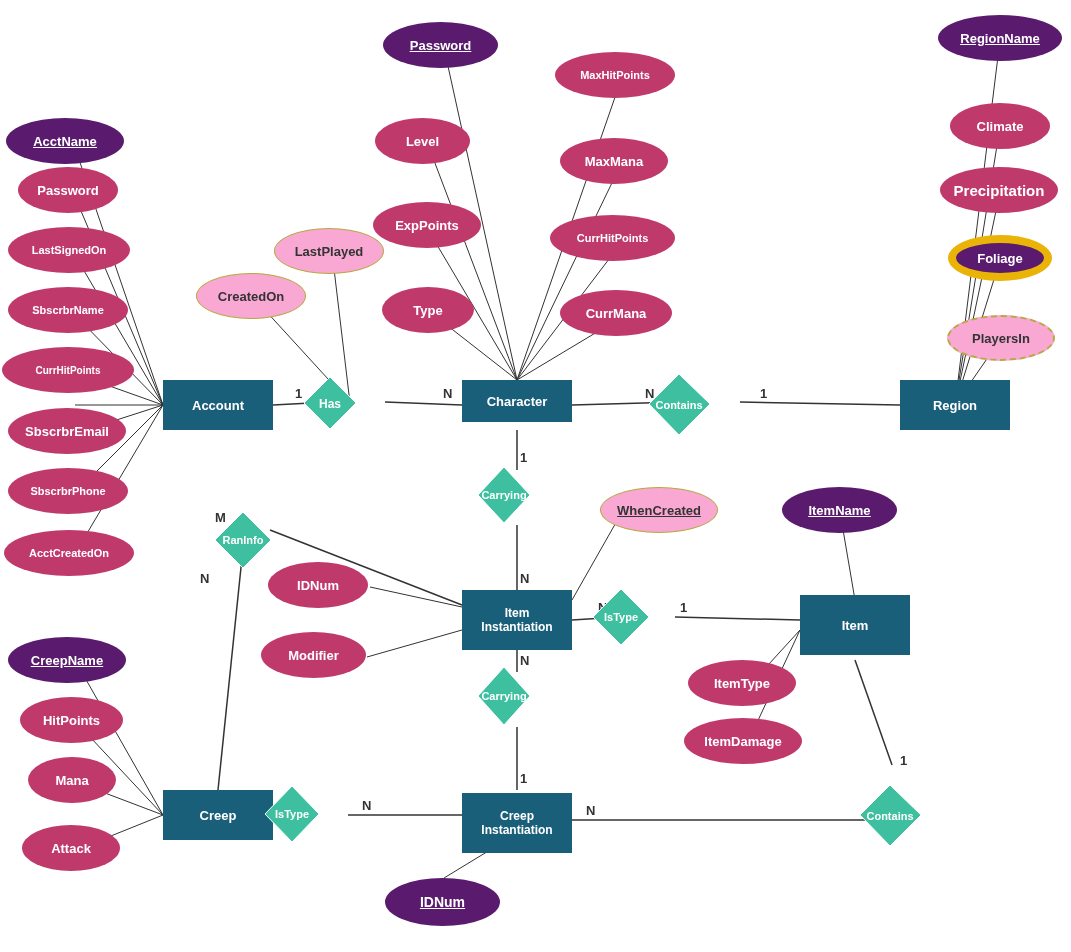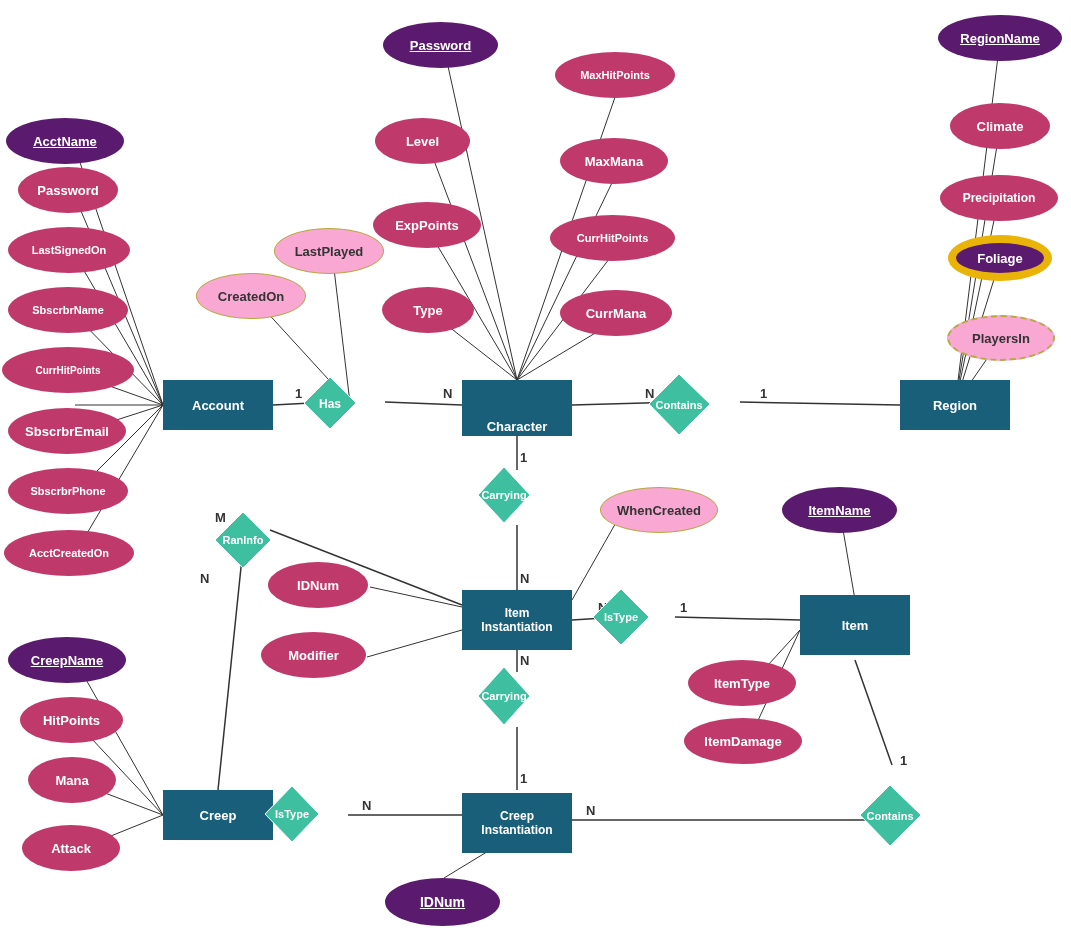--- a/index.html
+++ b/index.html
@@ -158,21 +158,21 @@
 
     <text x="586" y="815" font-size="13" font-weight="bold" fill="#333">N</text>
 
     <text x="900" y="765" font-size="13" font-weight="bold" fill="#333">1</text>
   </svg>
 
   <div class="entity entity-rect" style="left:163px;top:380px;width:110px;height:50px;">
     <span>Account</span>
   </div>
 
-  <div class="entity entity-rect" style="left:462px;top:380px;width:110px;height:56px;align-items:flex-end;">
+  <div class="entity entity-rect" style="left:462px;top:380px;width:110px;height:42px;">
     <span>Character</span>
   </div>
 
   <div class="entity entity-rect" style="left:900px;top:380px;width:110px;height:50px;">
     <span>Region</span>
   </div>
 
   <div class="entity entity-rect" style="left:800px;top:595px;width:110px;height:60px;">
     <span>Item</span>
   </div>
@@ -350,37 +350,37 @@
   </div>
 
   <div class="entity entity-ellipse" style="left:684px;top:718px;width:118px;height:46px;">
     <span>ItemDamage</span>
   </div>
 
   <div class="entity entity-ellipse" style="left:950px;top:103px;width:100px;height:46px;">
     <span>Climate</span>
   </div>
 
-  <div class="entity entity-ellipse" style="left:940px;top:175px;width:118px;height:46px;font-size:12px;">
+  <div class="entity entity-ellipse" style="left:940px;top:167px;width:118px;height:46px;font-size:15px;">
     <span>Precipitation</span>
   </div>
 
   <div class="entity entity-ellipse-dark" style="left:948px;top:235px;width:104px;height:46px;border:8px solid #eab308;">
     <span>Foliage</span>
   </div>
 
   <div class="entity entity-ellipse-light" style="left:274px;top:228px;width:110px;height:46px;">
     <span>LastPlayed</span>
   </div>
 
   <div class="entity entity-ellipse-light" style="left:196px;top:273px;width:110px;height:46px;">
     <span>CreatedOn</span>
   </div>
 
-  <div class="entity entity-ellipse-light" style="left:600px;top:487px;width:118px;height:46px;">
+  <div class="entity entity-ellipse-light" style="left:600px;top:487px;width:118px;height:46px;text-decoration:underline;">
     <span>WhenCreated</span>
   </div>
 
   <div class="entity entity-ellipse-light" style="left:947px;top:315px;width:108px;height:46px;border:2px dashed #b8a840;">
     <span>PlayersIn</span>
   </div>
 
 </div>
 
 </body></html>

